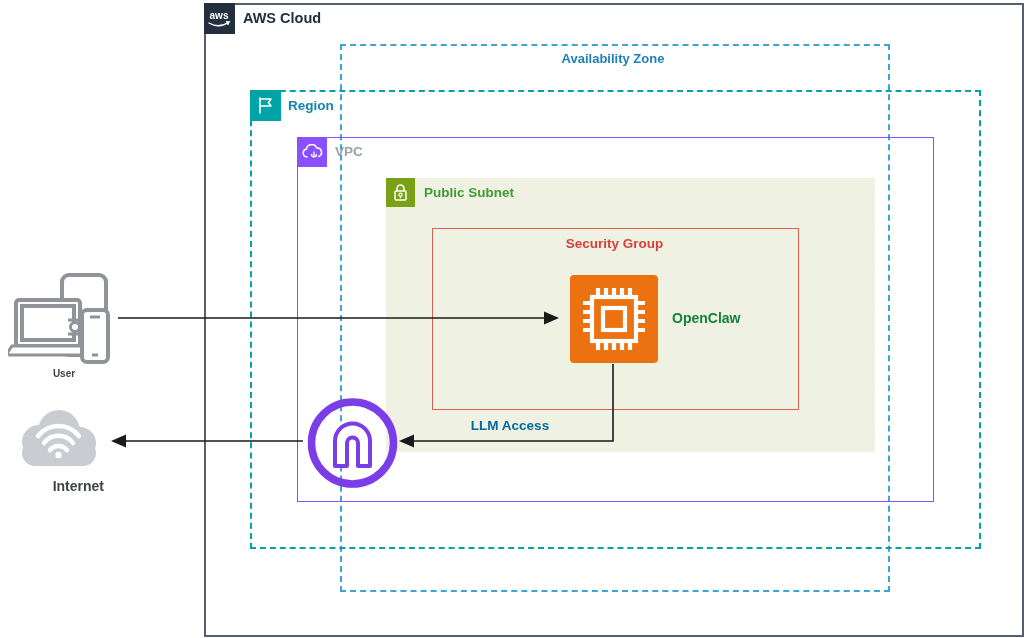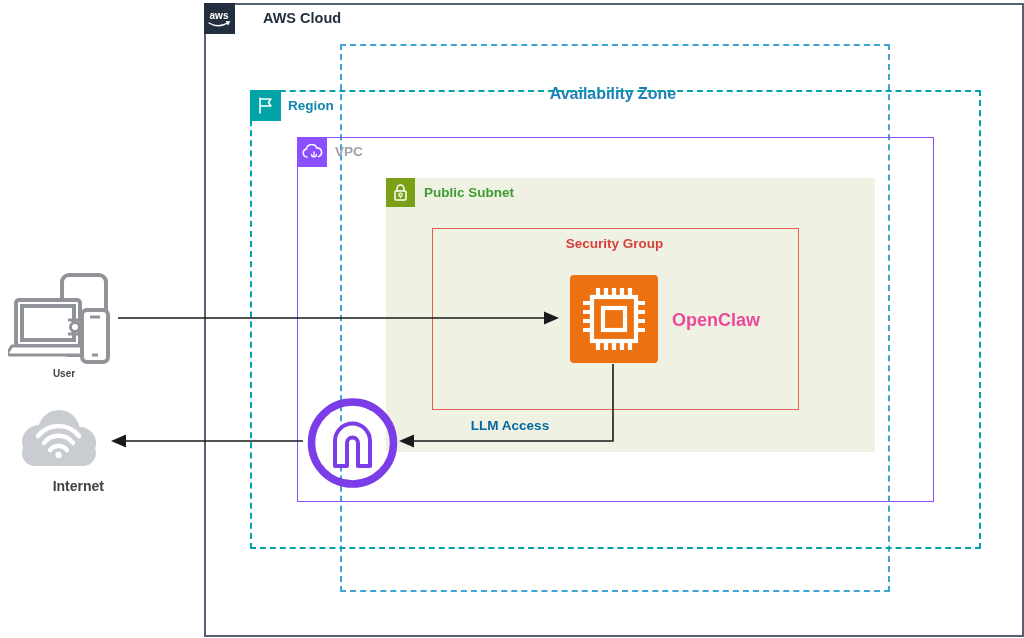--- a/index.html
+++ b/index.html
@@ -3,39 +3,39 @@
 <meta charset="utf-8">
 <style>
   html,body{margin:0;padding:0;background:#ffffff;}
   body{font-family:"Liberation Sans", sans-serif; -webkit-font-smoothing:antialiased;}
   .diagram{position:relative;width:1024px;height:638px;background:#fff;overflow:hidden;}
   .abs{position:absolute;}
 
   
   .aws-cloud{left:204px;top:3px;width:816px;height:630px;border:2px solid var(--aws_border,#566070);background:transparent;}
   .az-box{left:340px;top:44px;width:546px;height:544px;border:2px dashed var(--az_border,#3da4d4);}
-  .az-label{left:340px;top:51px;width:546px;text-align:center;font-size:16px;font-weight:bold;color:var(--az_text,#1f7fb8);margin-top:34px;}
+  .az-label{left:340px;top:51px;width:546px;text-align:center;font-size:13px;font-weight:bold;color:var(--az_text,#1f7fb8);}
   .region-box{left:250px;top:90px;width:727px;height:455px;border:2px dashed var(--region_accent,#00a4a6);}
   .vpc-box{left:297px;top:137px;width:635px;height:363px;border:1.5px solid var(--vpc_accent,#8c4fff);}
   .subnet-box{left:386px;top:178px;width:489px;height:274px;background:var(--subnet_fill,#eff1e3);}
   .sg-box{left:432px;top:228px;width:365px;height:180px;border:1.5px solid var(--sg_border,#e2604f);}
   .sg-label{left:432px;top:236px;width:365px;text-align:center;font-size:13.5px;font-weight:bold;color:var(--sg_text,#d6413b);}
-  .aws-title{left:243px;top:10px;font-size:14.5px;font-weight:bold;color:var(--aws_navy,#232f3e);margin-left:20px;}
+  .aws-title{left:243px;top:10px;font-size:14.5px;font-weight:bold;color:var(--aws_navy,#232f3e);}
   .region-label{left:288px;top:98px;font-size:13.5px;font-weight:bold;color:var(--region_text,#0f86ab);}
   .vpc-label{left:335px;top:144px;font-size:13.5px;font-weight:bold;color:var(--vpc_text,#9aa2ab);}
   .subnet-label{left:424px;top:185px;font-size:13.5px;font-weight:bold;color:var(--subnet_text,#3f9c35);}
 
   .icon-sq{width:31px;height:31px;display:flex;align-items:center;justify-content:center;}
   .logo-aws{left:204px;top:3px;background:var(--aws_navy,#232f3e);}
   .icon-region{left:250px;top:90px;background:var(--region_accent,#00a4a6);}
   .icon-vpc{left:297px;top:137px;background:var(--vpc_accent,#8c4fff);width:30px;height:30px;}
   .icon-subnet{left:386px;top:178px;background:var(--subnet_icon,#7aa116);width:29px;height:29px;}
 
   .chip{left:570px;top:275px;}
-  .openclaw-label{left:672px;top:310px;font-size:18px;font-weight:bold;color:#ec4899;}
+  .openclaw-label{left:672px;top:310px;font-size:14px;font-weight:bold;color:#15803d;}
   .gateway{left:304px;top:396px;}
   .llm-label{left:445px;top:418px;width:130px;text-align:center;font-size:13.5px;font-weight:bold;color:#0369a1;}
 
   .user-icon{left:8px;top:272px;}
   .user-label{left:8px;top:368px;width:112px;text-align:center;font-size:10px;font-weight:600;color:#3e4347;}
   .internet-icon{left:12px;top:404px;}
   .internet-label{left:12px;top:478px;width:92px;text-align:right;font-size:14px;font-weight:600;color:#3e4347;}
 
   .edges{left:0;top:0;pointer-events:none;}
 </style>

